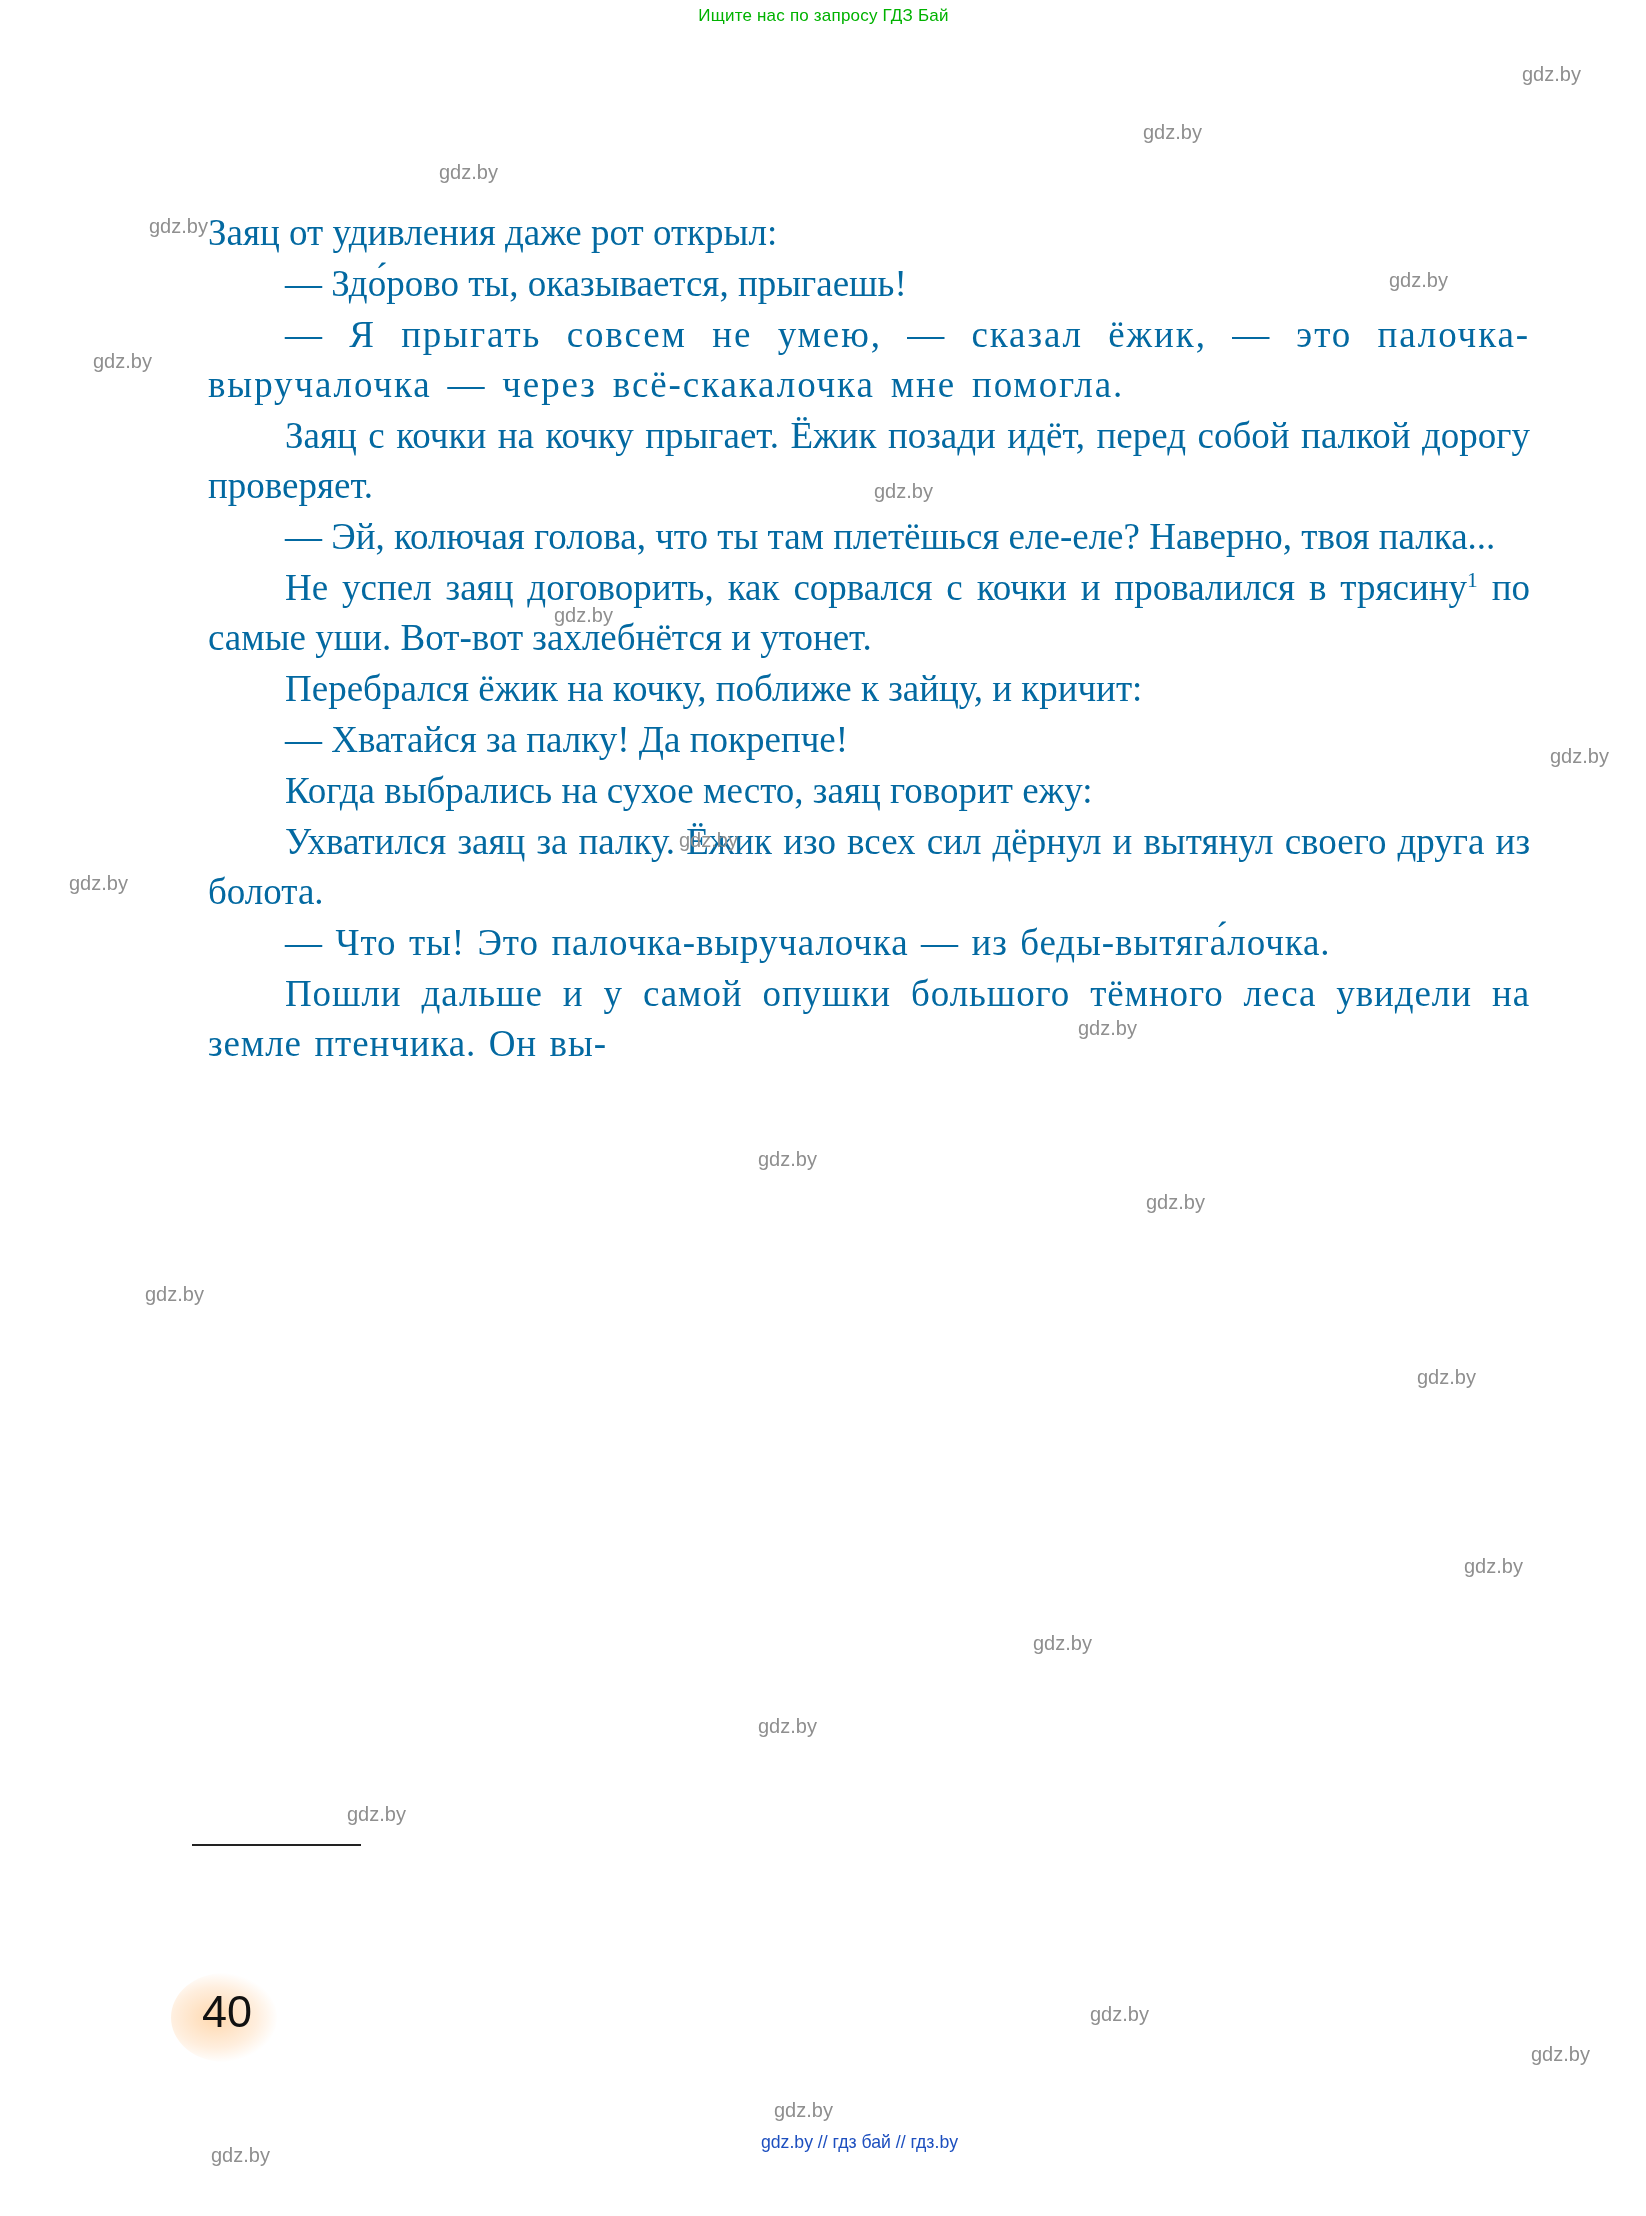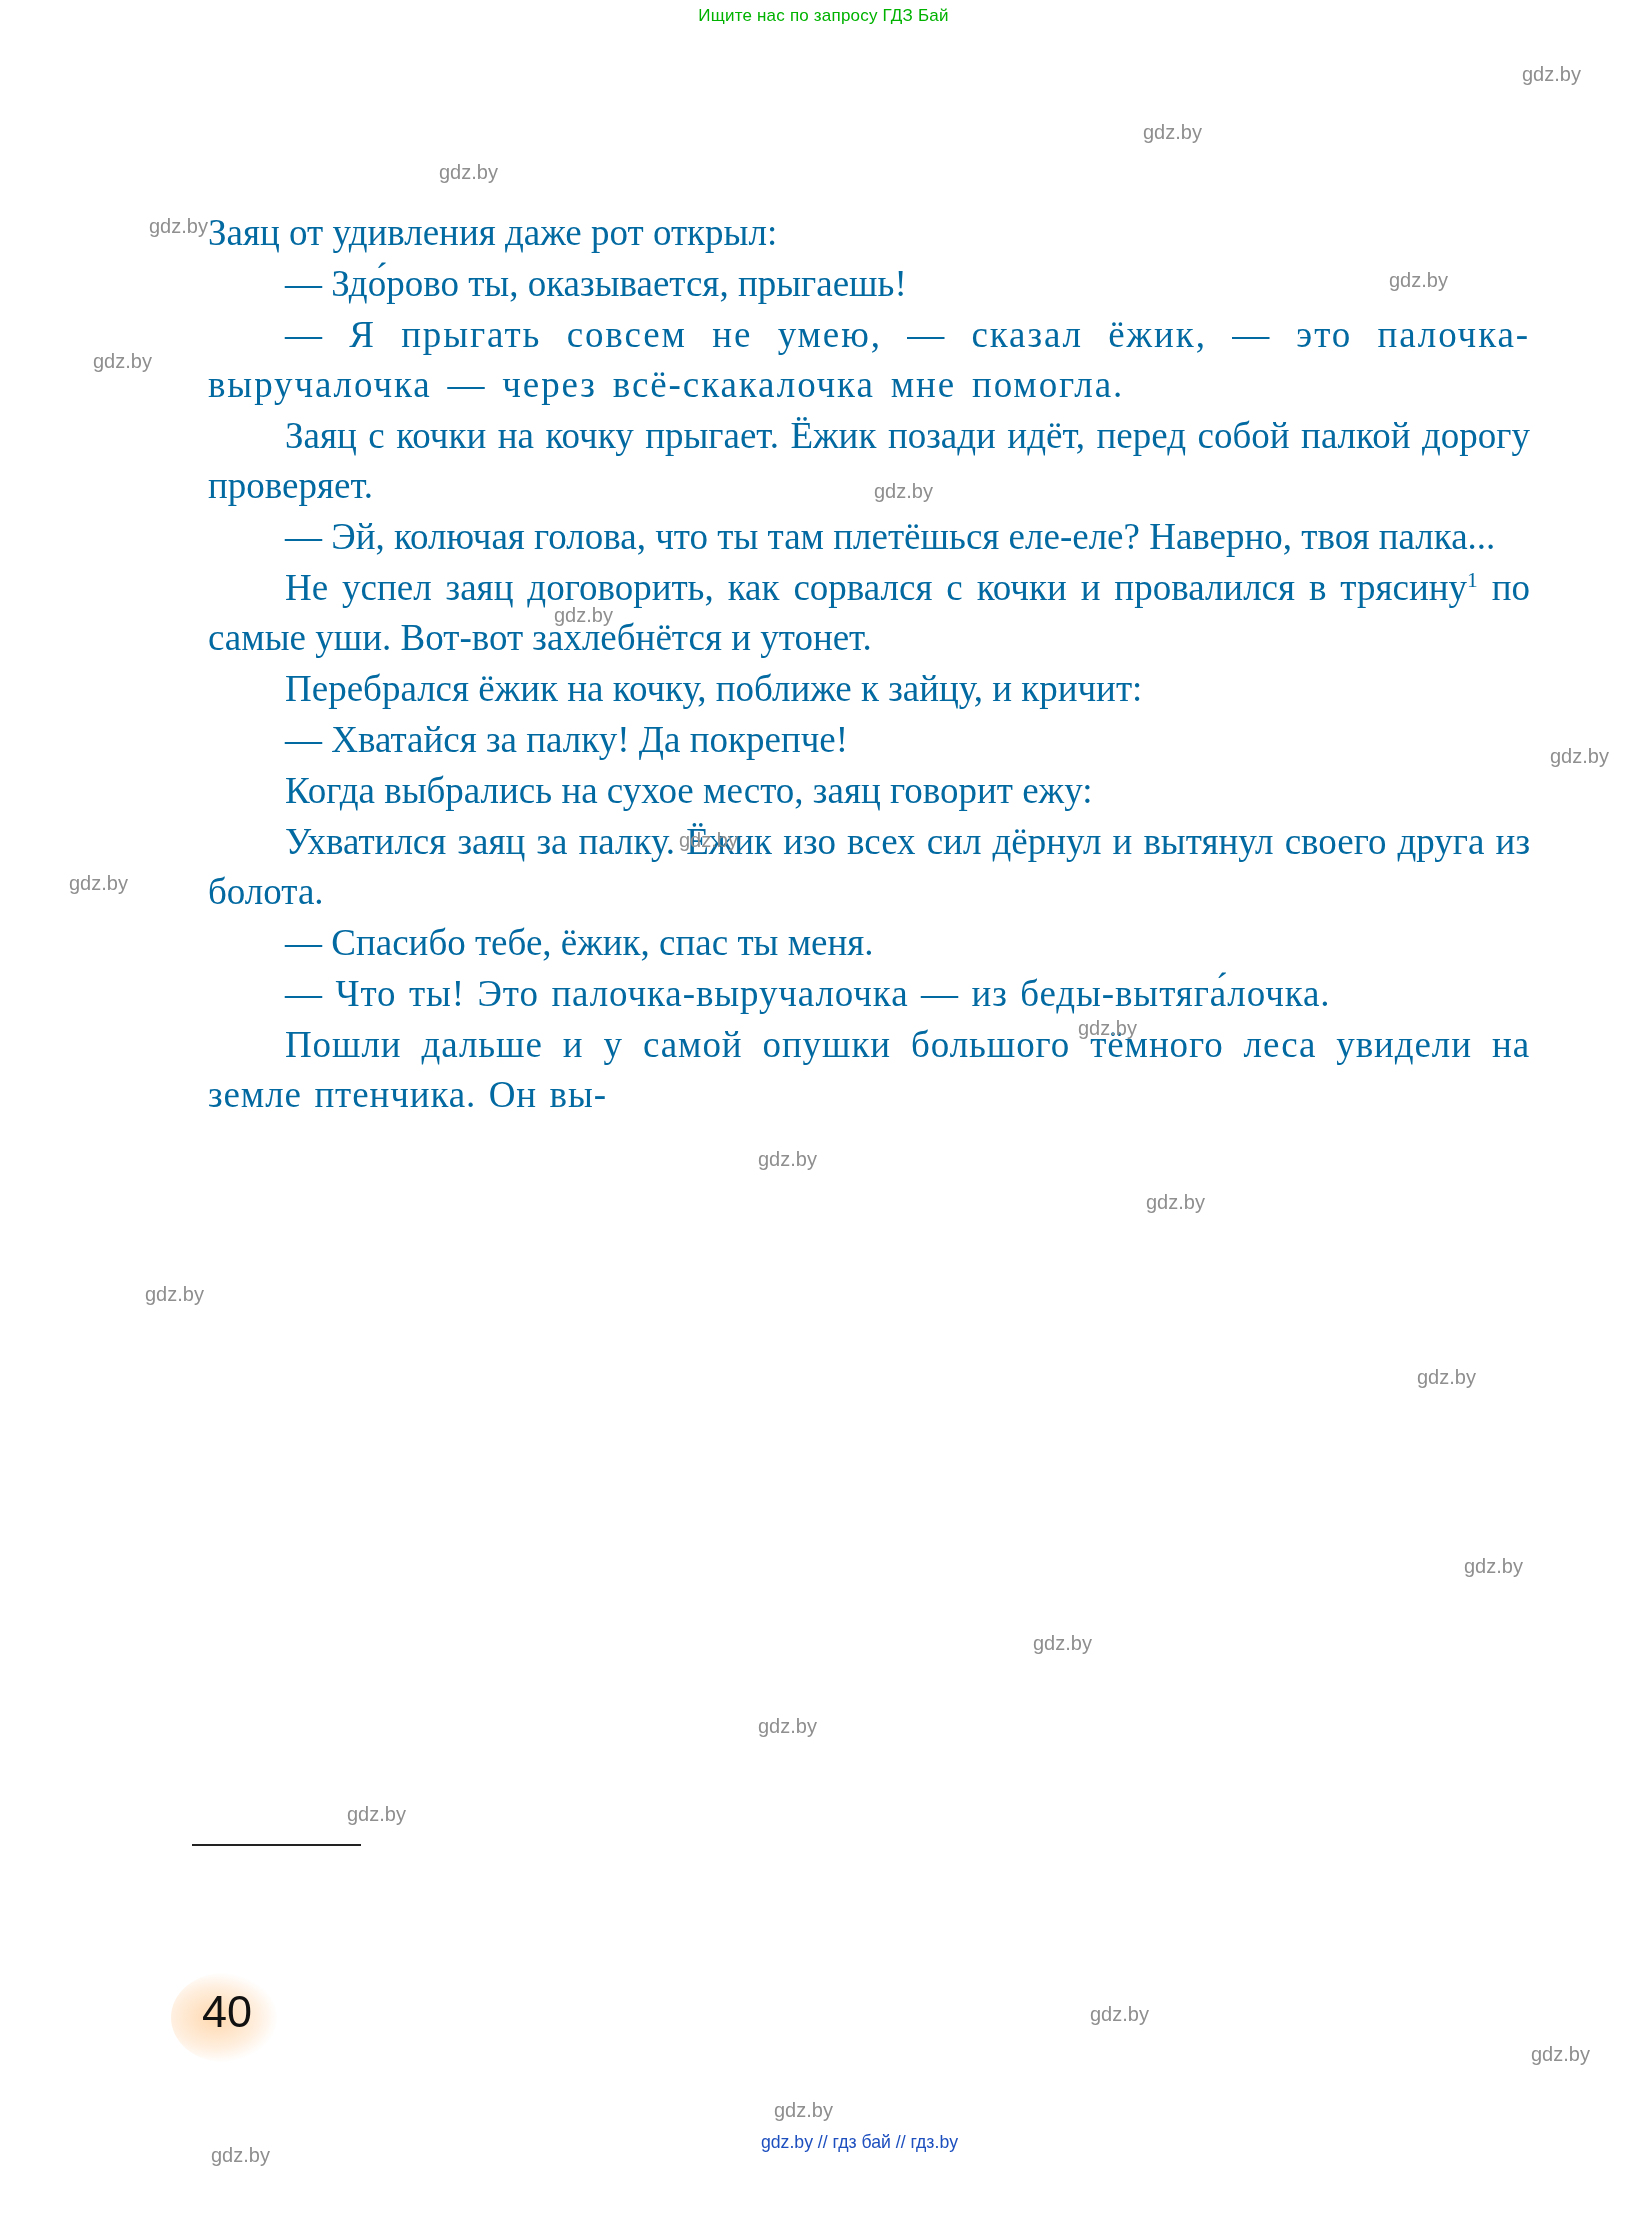--- a/index.html
+++ b/index.html
@@ -176,21 +176,20 @@
     <p class="no-indent">Заяц от удивления даже рот открыл:</p>
     <p class="dash">— Здо́рово ты, оказывается, прыгаешь!</p>
     <p class="dash spaced">— Я прыгать совсем не умею, — сказал ёжик, — это палочка-выручалочка — через всё-скакалочка мне помогла.</p>
     <p>Заяц с кочки на кочку прыгает. Ёжик позади идёт, перед собой палкой дорогу проверяет.</p>
     <p class="dash">— Эй, колючая голова, что ты там плетёшься еле-еле? Наверно, твоя палка...</p>
     <p>Не успел заяц договорить, как сорвался с кочки и провалился в трясину<sup class="fn">1</sup> по самые уши. Вот-вот захлебнётся и утонет.</p>
     <p>Перебрался ёжик на кочку, поближе к зайцу, и кричит:</p>
     <p class="dash">— Хватайся за палку! Да покрепче!</p>
     <p>Когда выбрались на сухое место, заяц говорит ежу:</p>
     <p>Ухватился заяц за палку. Ёжик изо всех сил дёрнул и вытянул своего друга из болота.</p>
-    <p class="dash">— Спасибо тебе, ёжик, спас ты меня.</p>
     <p class="dash spaced2">— Что ты! Это палочка-выручалочка — из беды-вытяга́лочка.</p>
     <p class="spaced2">Пошли дальше и у самой опушки большого тёмного леса увидели на земле птенчика. Он вы-</p>
   </div>
 
   <div class="footnote-rule"></div>
 
 
   <div class="page-number-wrap">
     <div class="page-number-glow"></div>
     <div class="page-number">40</div>

